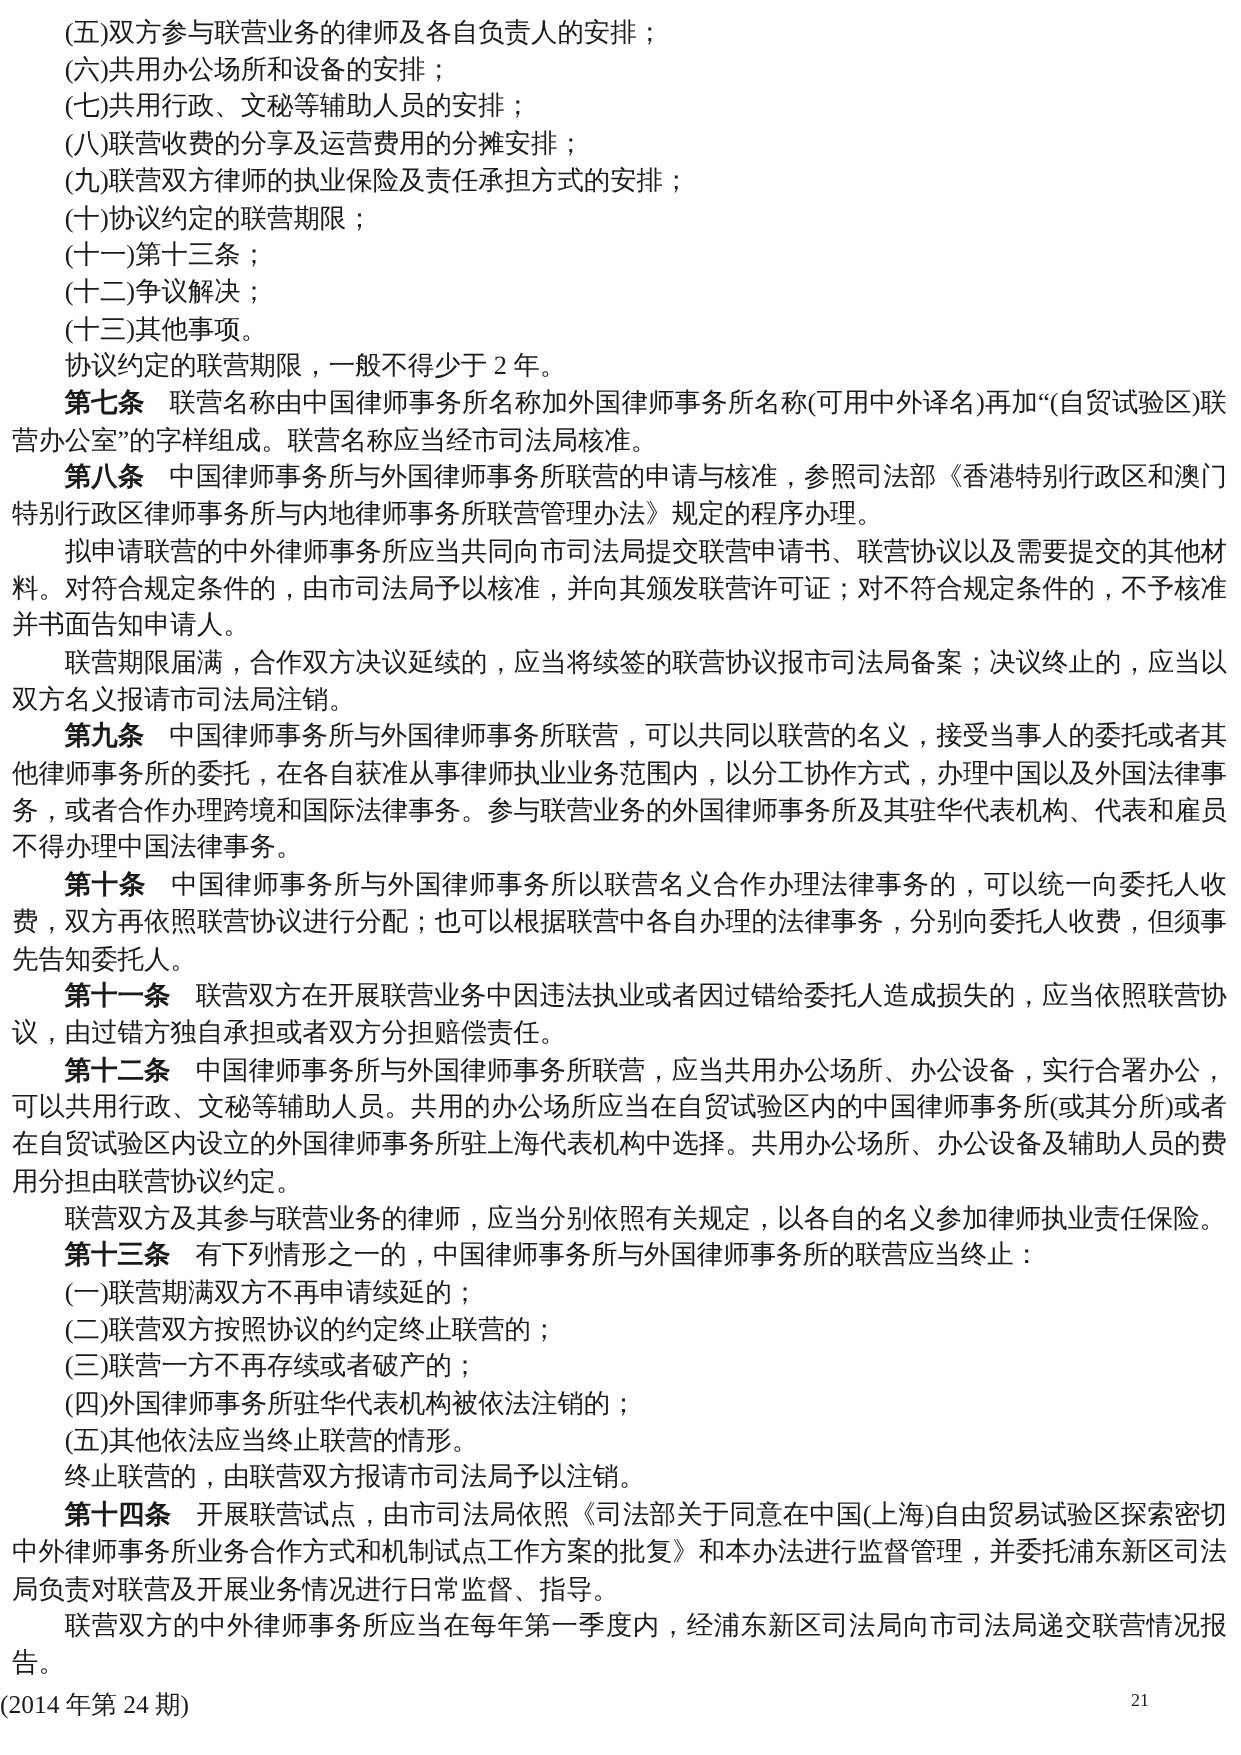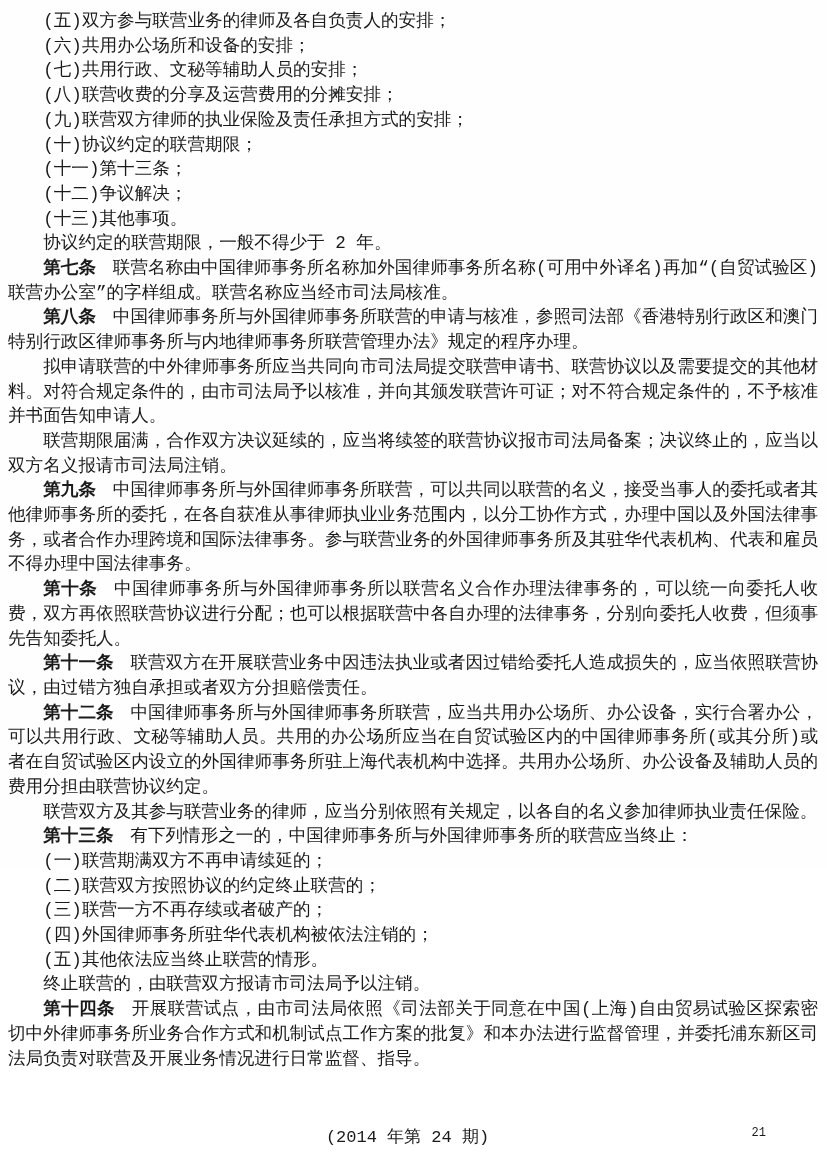--- a/index.html
+++ b/index.html
@@ -4,21 +4,21 @@
 <style>
   html, body { margin: 0; padding: 0; }
   body {
     width: 827px; height: 1170px;
     background: #ffffff; overflow: hidden;
   }
   .page {
     position: relative;
     width: 827px; height: 870px;
     background: #fefefe;
-    font-family: Liberation Mono, monospace;
+    font-family: Liberation Serif, serif;
     color: #1a1a1a;
   }
   .content {
     position: absolute;
     top: 9px; left: 8px;
     width: 810px;
   }
   p.para {
     margin: 0;
     font-size: 17.6px;
@@ -33,21 +33,21 @@
   }
   .footer {
     position: absolute;
     top: 1125px; left: 0;
     width: 827px; height: 26px;
     font-size: 17px;
   }
   .issue {
     position: absolute;
     left: 0; right: 12px;
-    text-align: center;
+    text-align: left;
   }
   .page-num {
     position: absolute;
     right: 61px; top: 1px;
     font-size: 12px;
   }
 </style>
 </head>
 <body>
 
@@ -73,18 +73,19 @@
       <p class="para article"><span class="article-num">第十二条</span><span>中国律师事务所与外国律师事务所联营，应当共用办公场所、办公设备，实行合署办公，可以共用行政、文秘等辅助人员。共用的办公场所应当在自贸试验区内的中国律师事务所(或其分所)或者在自贸试验区内设立的外国律师事务所驻上海代表机构中选择。共用办公场所、办公设备及辅助人员的费用分担由联营协议约定。</span></p>
       <p class="para body"><span>联营双方及其参与联营业务的律师，应当分别依照有关规定，以各自的名义参加律师执业责任保险。</span></p>
       <p class="para article"><span class="article-num">第十三条</span><span>有下列情形之一的，中国律师事务所与外国律师事务所的联营应当终止：</span></p>
       <p class="para item"><span>(一)联营期满双方不再申请续延的；</span></p>
       <p class="para item"><span>(二)联营双方按照协议的约定终止联营的；</span></p>
       <p class="para item"><span>(三)联营一方不再存续或者破产的；</span></p>
       <p class="para item"><span>(四)外国律师事务所驻华代表机构被依法注销的；</span></p>
       <p class="para item"><span>(五)其他依法应当终止联营的情形。</span></p>
       <p class="para body"><span>终止联营的，由联营双方报请市司法局予以注销。</span></p>
       <p class="para article"><span class="article-num">第十四条</span><span>开展联营试点，由市司法局依照《司法部关于同意在中国(上海)自由贸易试验区探索密切中外律师事务所业务合作方式和机制试点工作方案的批复》和本办法进行监督管理，并委托浦东新区司法局负责对联营及开展业务情况进行日常监督、指导。</span></p>
+      <p class="para body"><span>联营双方的中外律师事务所应当在每年第一季度内，经浦东新区司法局向市司法局递交联营情况报告。</span></p>
     </div>
   <div class="footer">
     <span class="issue">(2014 年第 24 期)</span>
     <span class="page-num">21</span>
   </div>
 </div>
 
 </body></html>

